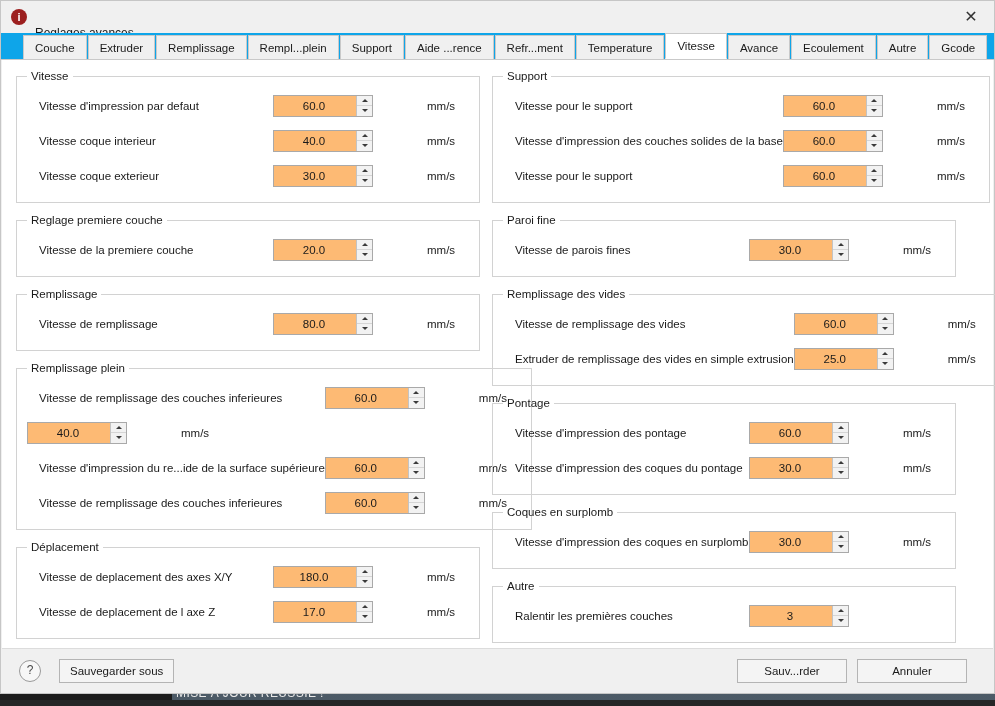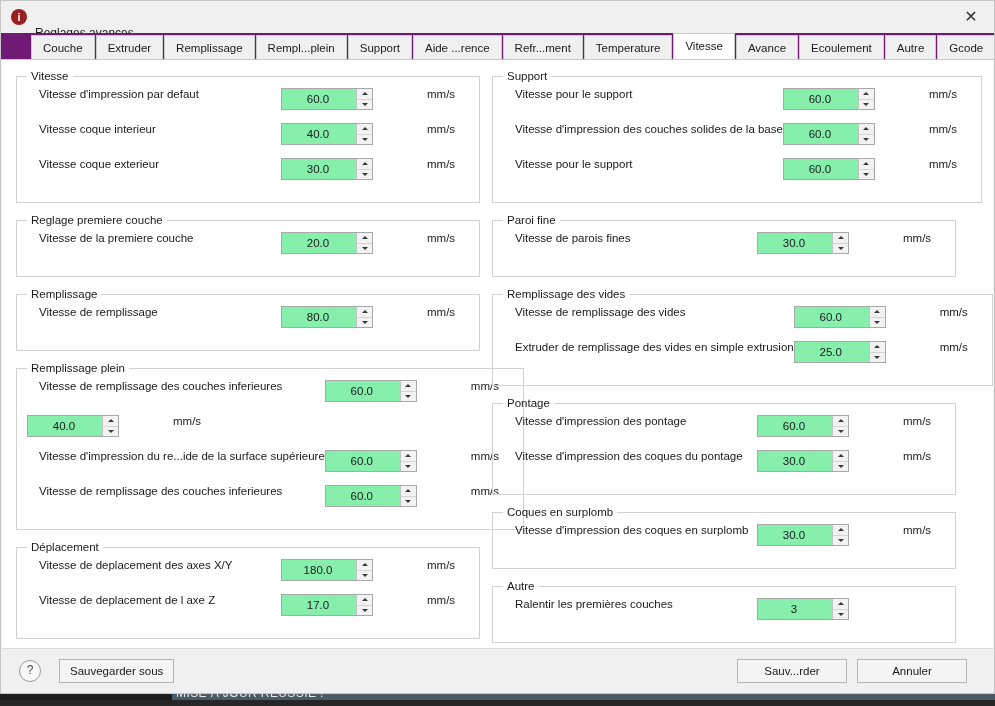--- a/index.html
+++ b/index.html
@@ -92,23 +92,23 @@
     align-items: center;
     justify-content: center;
     font-size: 16px;
     color: #333;
   }
   
   .tabstrip {
     display: flex;
     align-items: flex-end;
     height: 26px;
-    padding-left: 30px;
+    padding-left: 22px;
     border-bottom: 1px solid #c9c9c9;
-    background: #701a75;
+    background: #0ea5e9;
     position: relative;
   }
   .tab {
     height: 24px;
     line-height: 24px;
     padding: 0 11px;
     margin-right: 1px;
     font-size: 11.5px;
     color: #1a1a1a;
     background: #f0f0f0;
@@ -151,37 +151,38 @@
     padding: 6px 10px 9px 10px;
     box-sizing: border-box;
   }
   fieldset.group > legend {
     padding: 0 4px;
     font-size: 11.5px;
     color: #1a1a1a;
   }
   .row {
     display: flex;
+    align-items: center;
     height: 35px;
   }
   .row-label {
     flex: 1 1 auto;
     font-size: 11.5px;
     color: #1a1a1a;
     padding-left: 12px;
     white-space: nowrap;
     overflow: hidden;
   }
   .spin {
     flex: none;
-    width: 92px;
+    width: 100px;
     height: 22px;
     display: flex;
     border: 1px solid #a9a9a9;
-    background: #86efac;
+    background: #fdba74;
     box-sizing: border-box;
   }
   .spin-value {
     flex: 1 1 auto;
     text-align: center;
     font-size: 11.5px;
     line-height: 20px;
     color: #1a1a1a;
     padding-right: 2px;
   }

